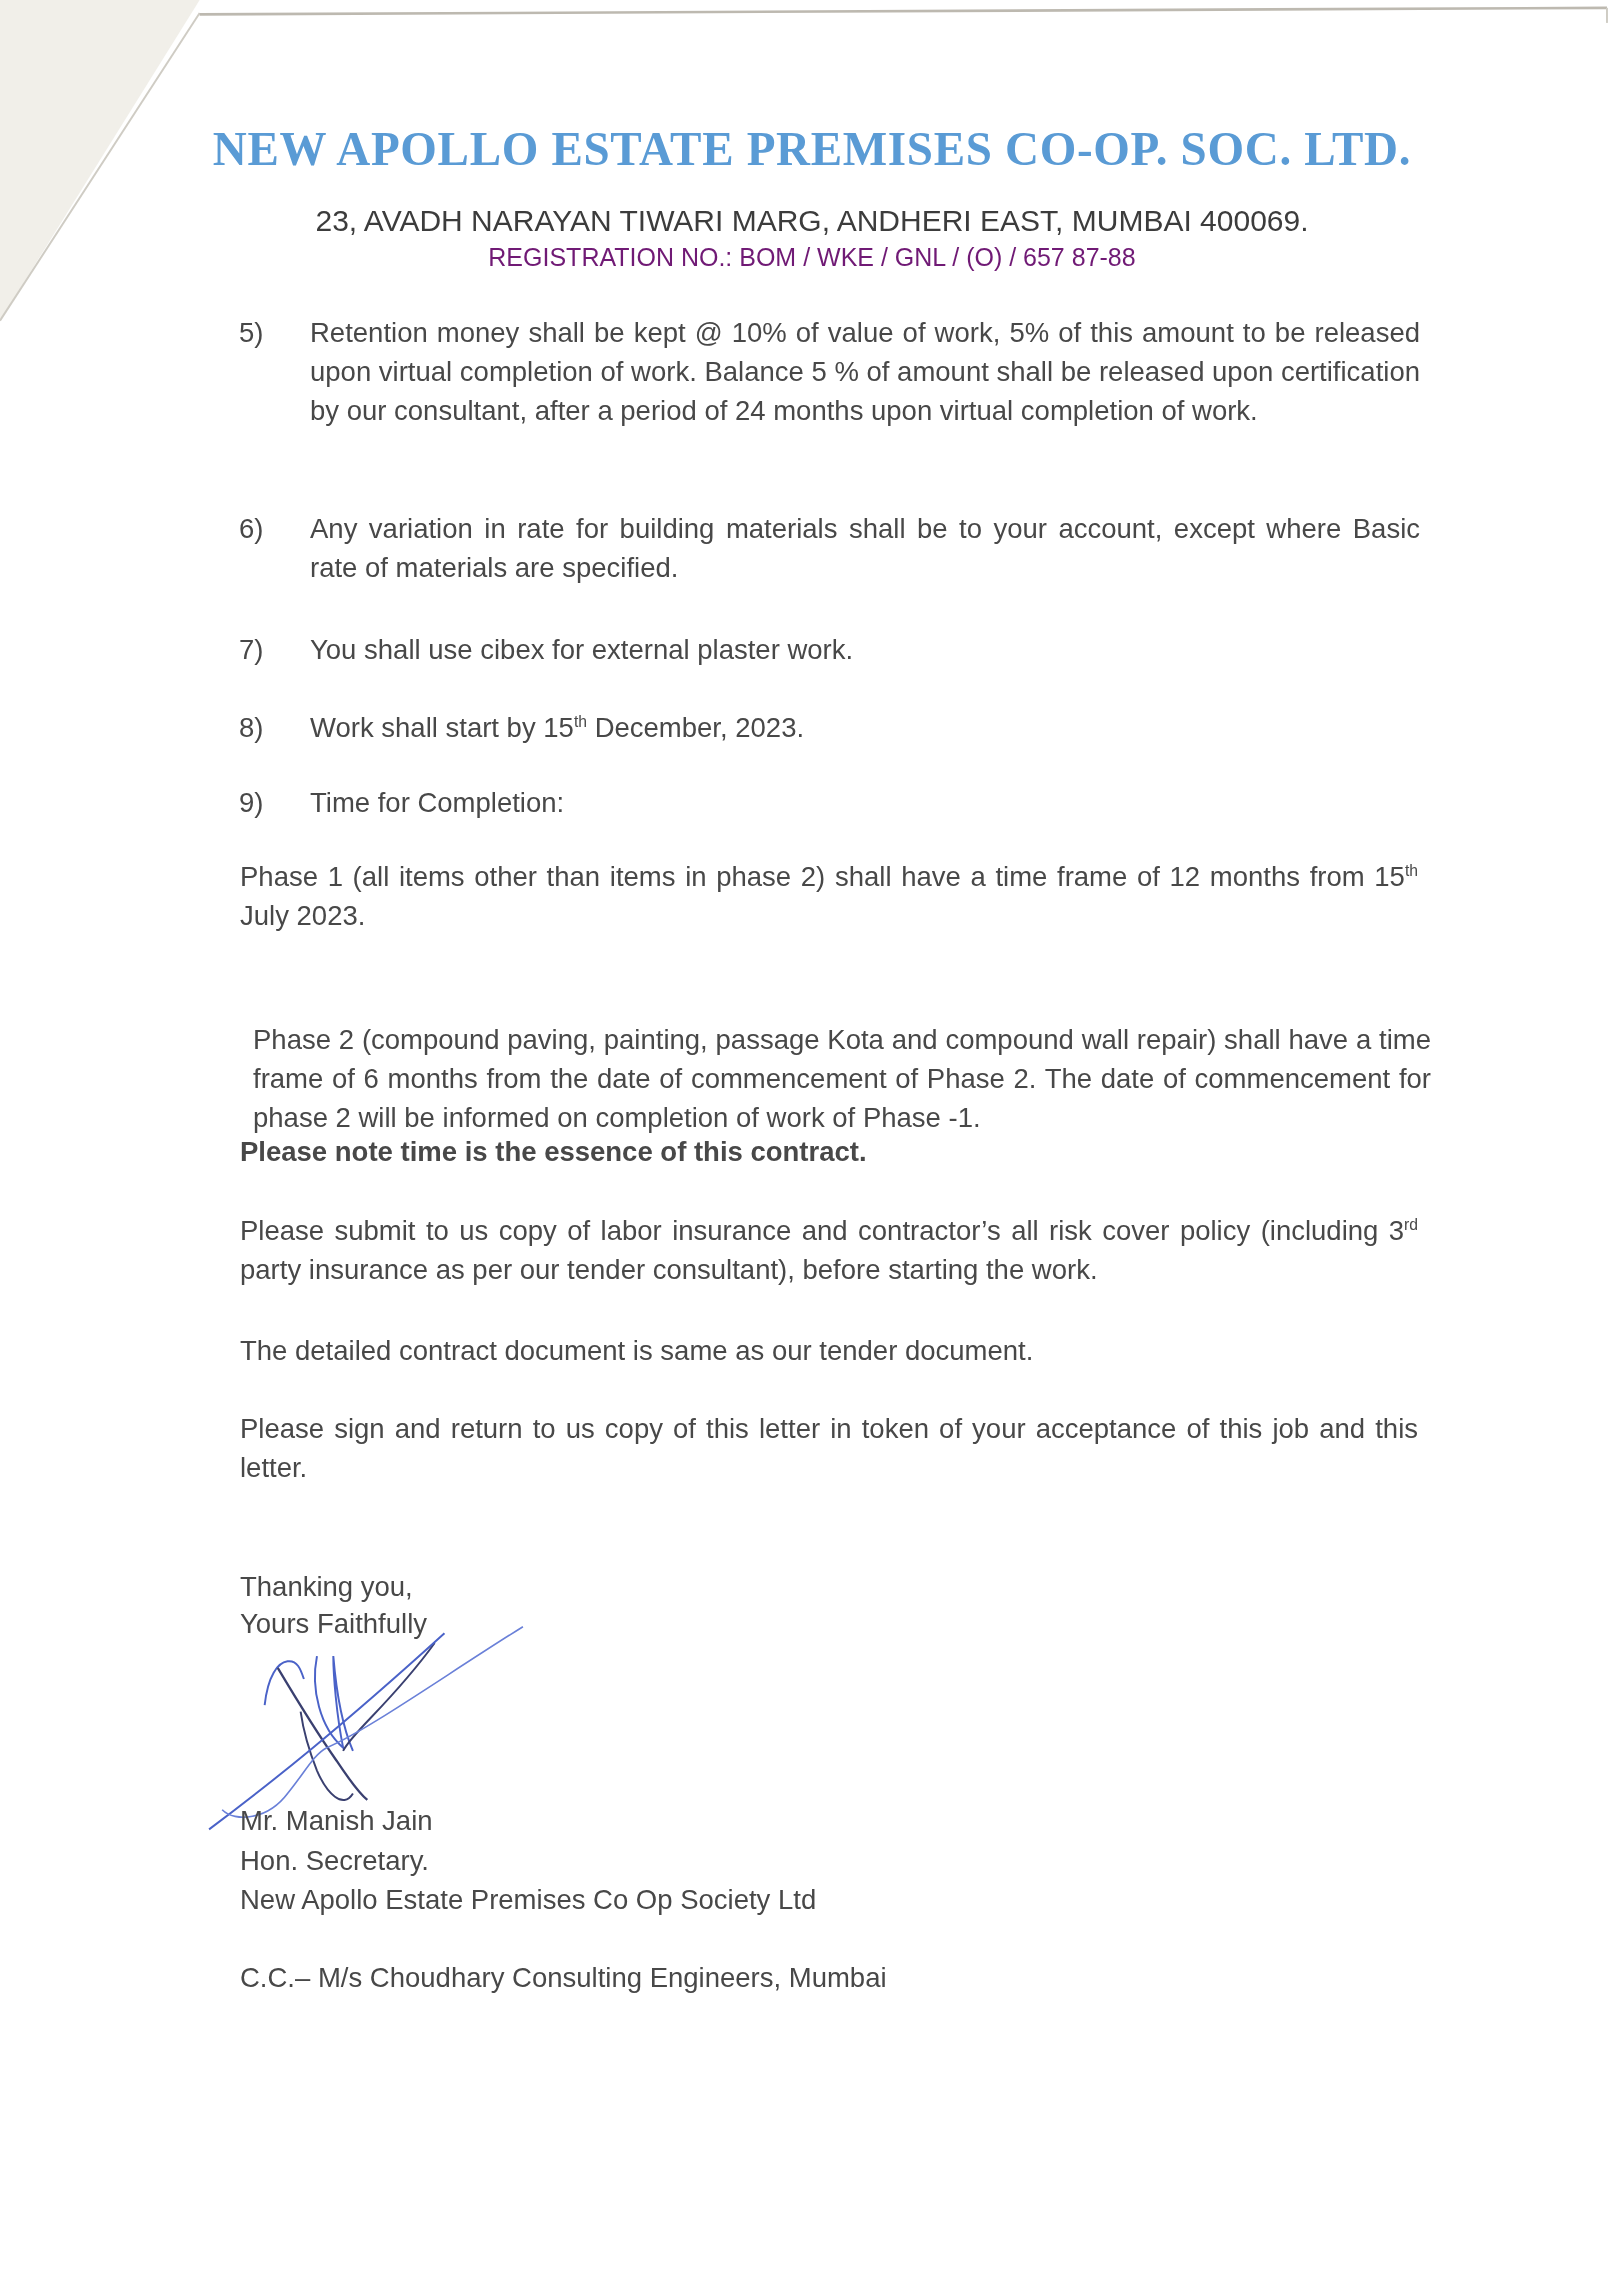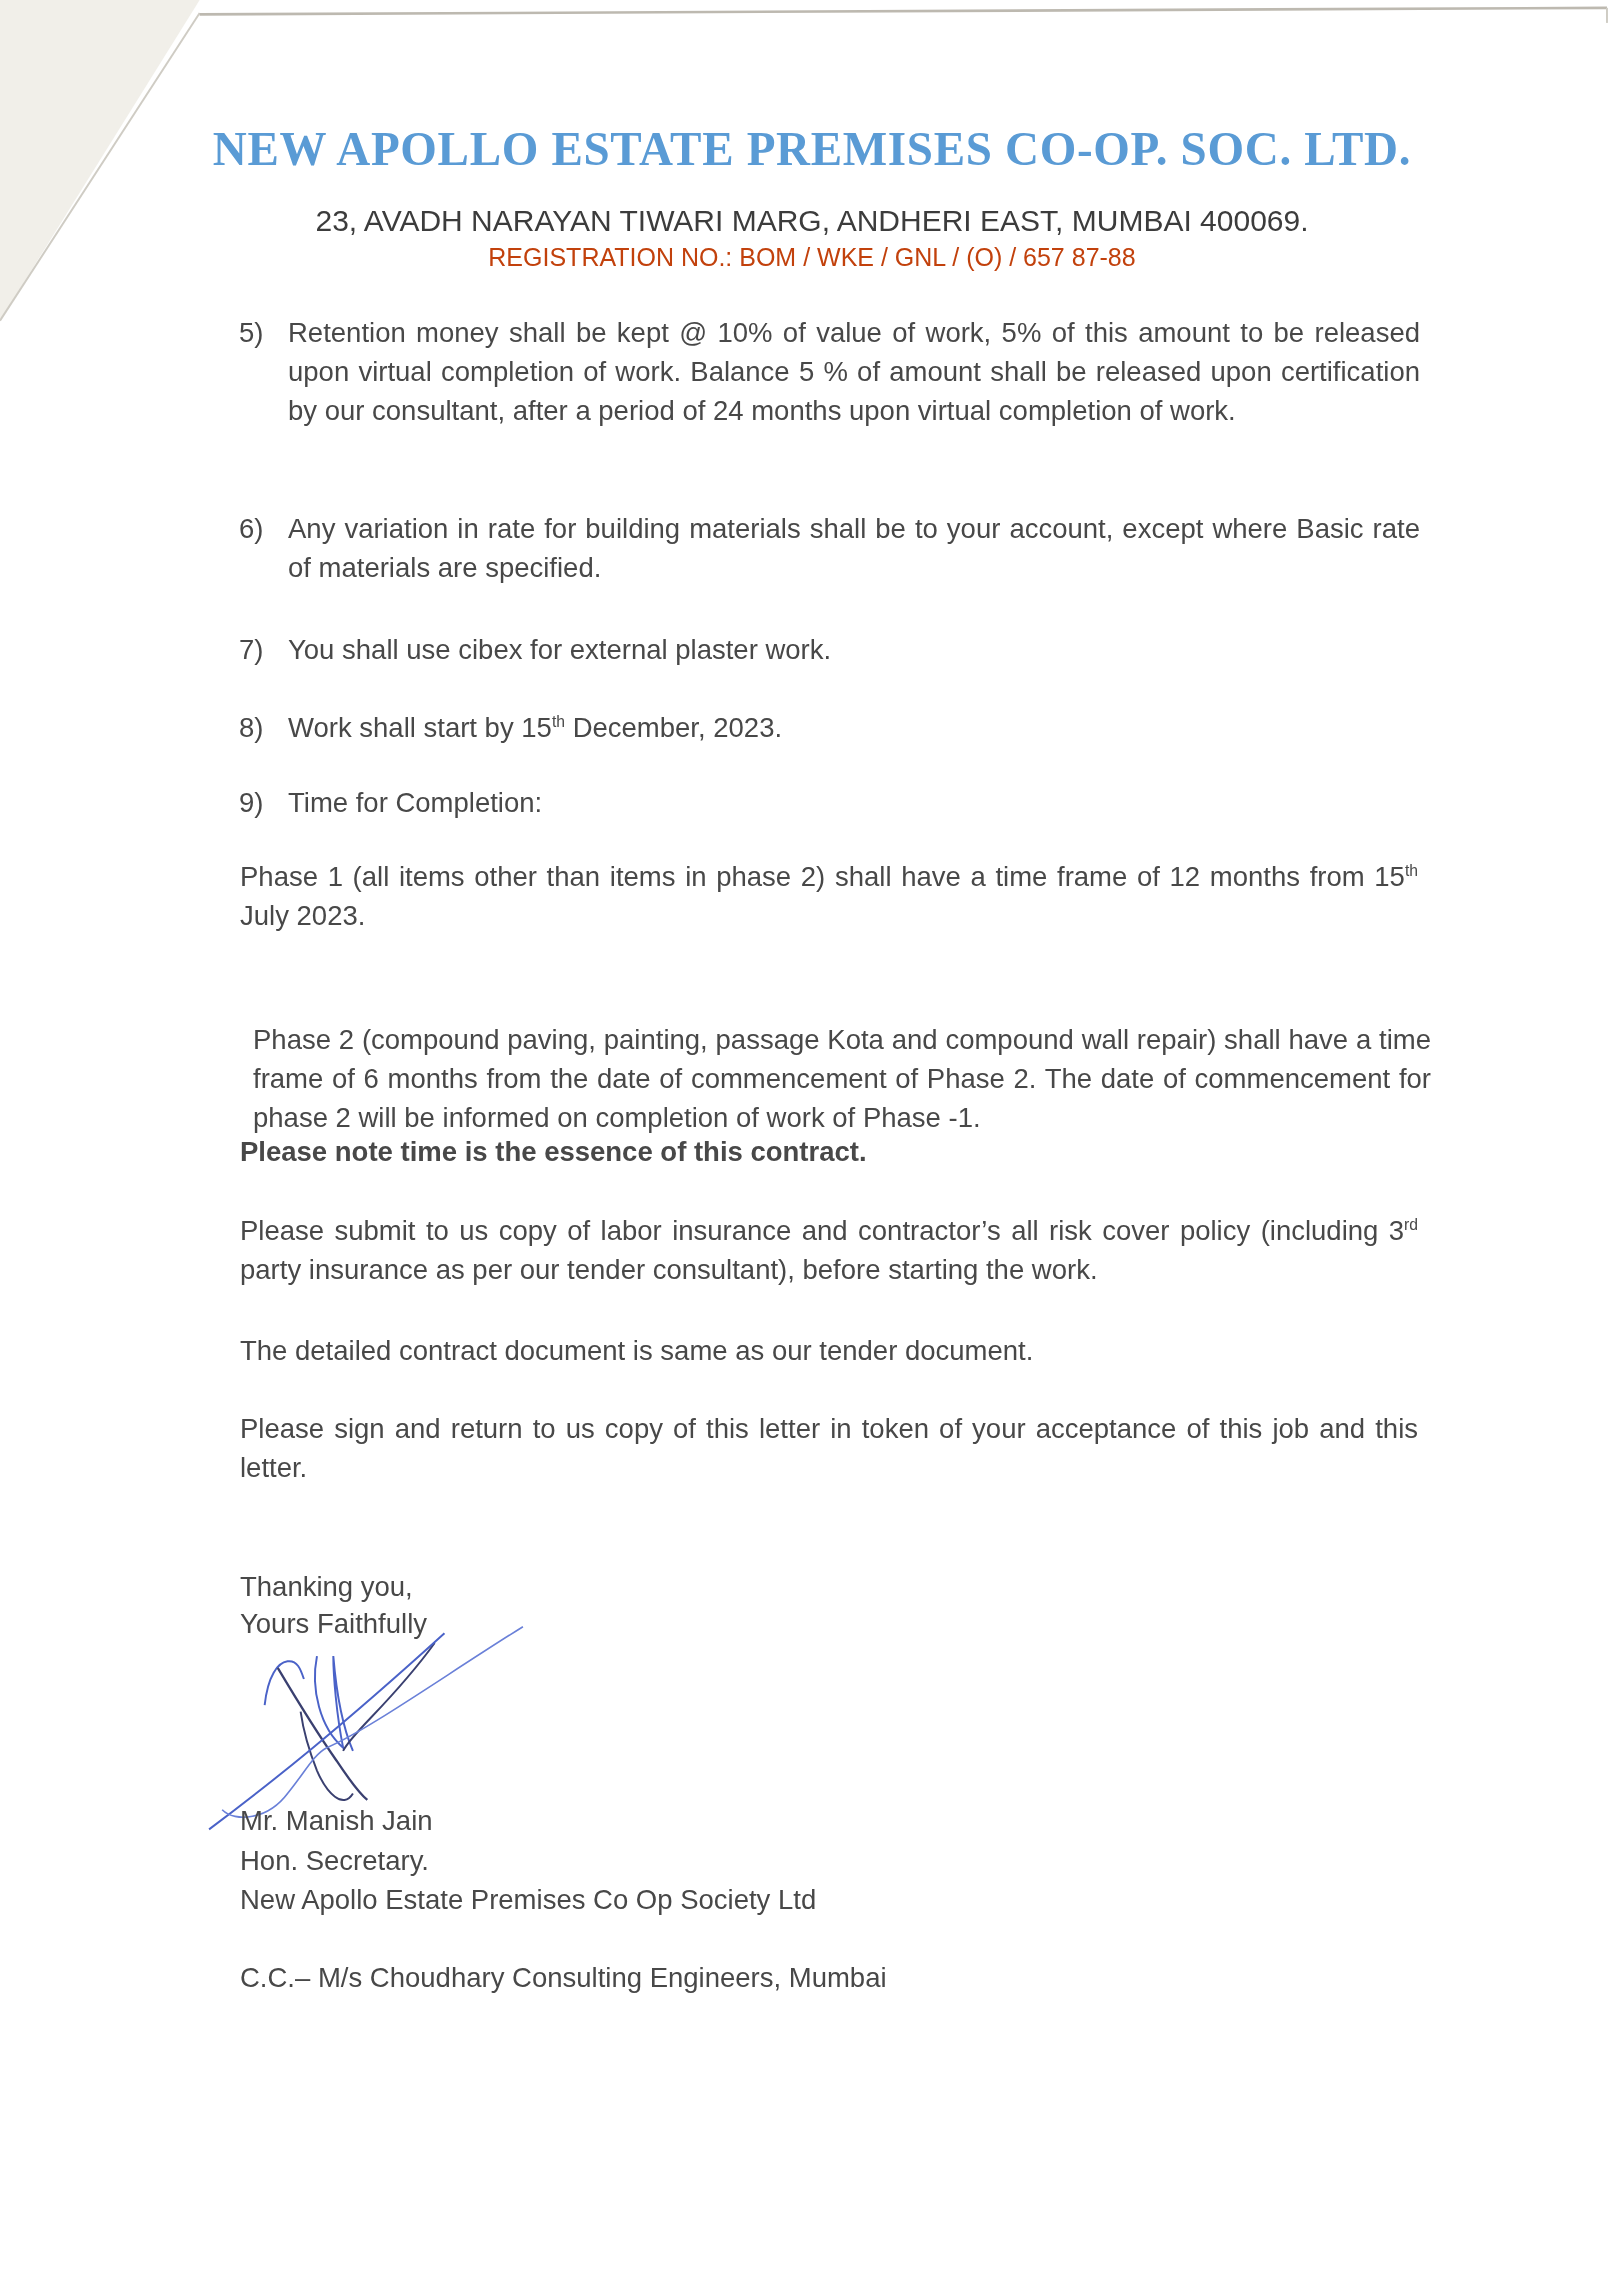--- a/index.html
+++ b/index.html
@@ -24,37 +24,37 @@
     transform: scaleX(0.98);
   }
   .letterhead-address {
     position: absolute; left: 0; width: 1624px; top: 204px;
     text-align: center;
     font-size: 30px; color: #3c3c3c;
   }
   .letterhead-reg {
     position: absolute; left: 0; width: 1624px; top: 243px;
     text-align: center;
-    font-size: 25px; color: #c2410c;
+    font-size: 25px; color: #701a75;
   }
   .para {
     position: absolute; left: 240px; width: 1178px;
     font-size: 27.5px; line-height: 39px;
     text-align: justify;
   }
   .para.last-left { text-align: left; }
   .num-item {
     position: absolute; left: 239px; width: 1181px;
     font-size: 27.5px; line-height: 39px;
   }
   .num-item .num {
     position: absolute; left: 0; top: 0; width: 46px;
   }
   .num-item .txt {
-    margin-left: 49px; display: block; text-align: justify;
+    margin-left: 71px; display: block; text-align: justify;
   }
   .num-item .txt.single { text-align: left; }
   sup { font-size: 15.7px; line-height: 0; vertical-align: 10.5px; }
   .bold { font-weight: bold; }
   .sig-line {
     position: absolute; left: 240px; font-size: 27.5px; line-height: 39px;
     white-space: nowrap;
   }
   .signature {
     position: absolute; left: 196px; top: 1597px; width: 340px; height: 249px;

